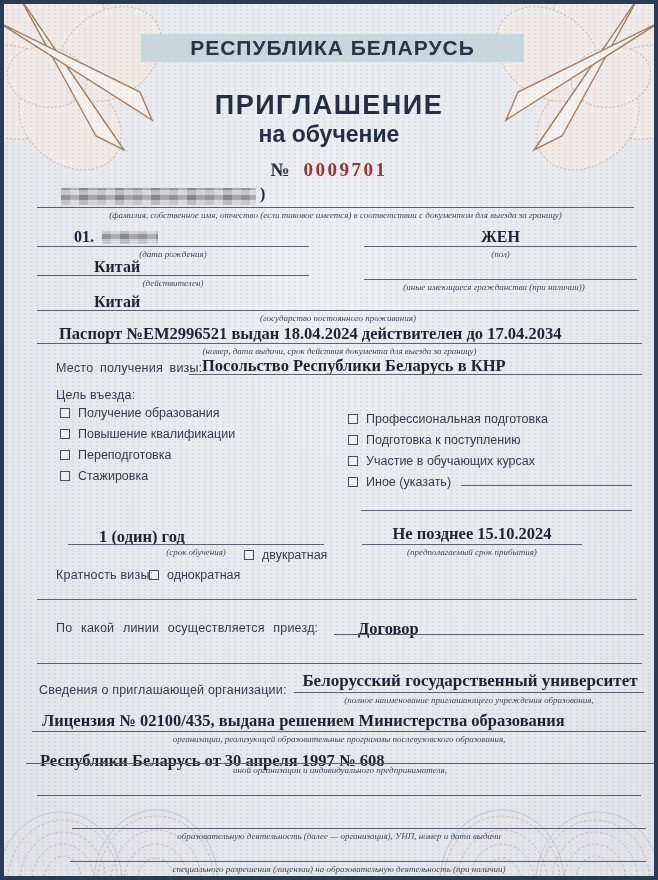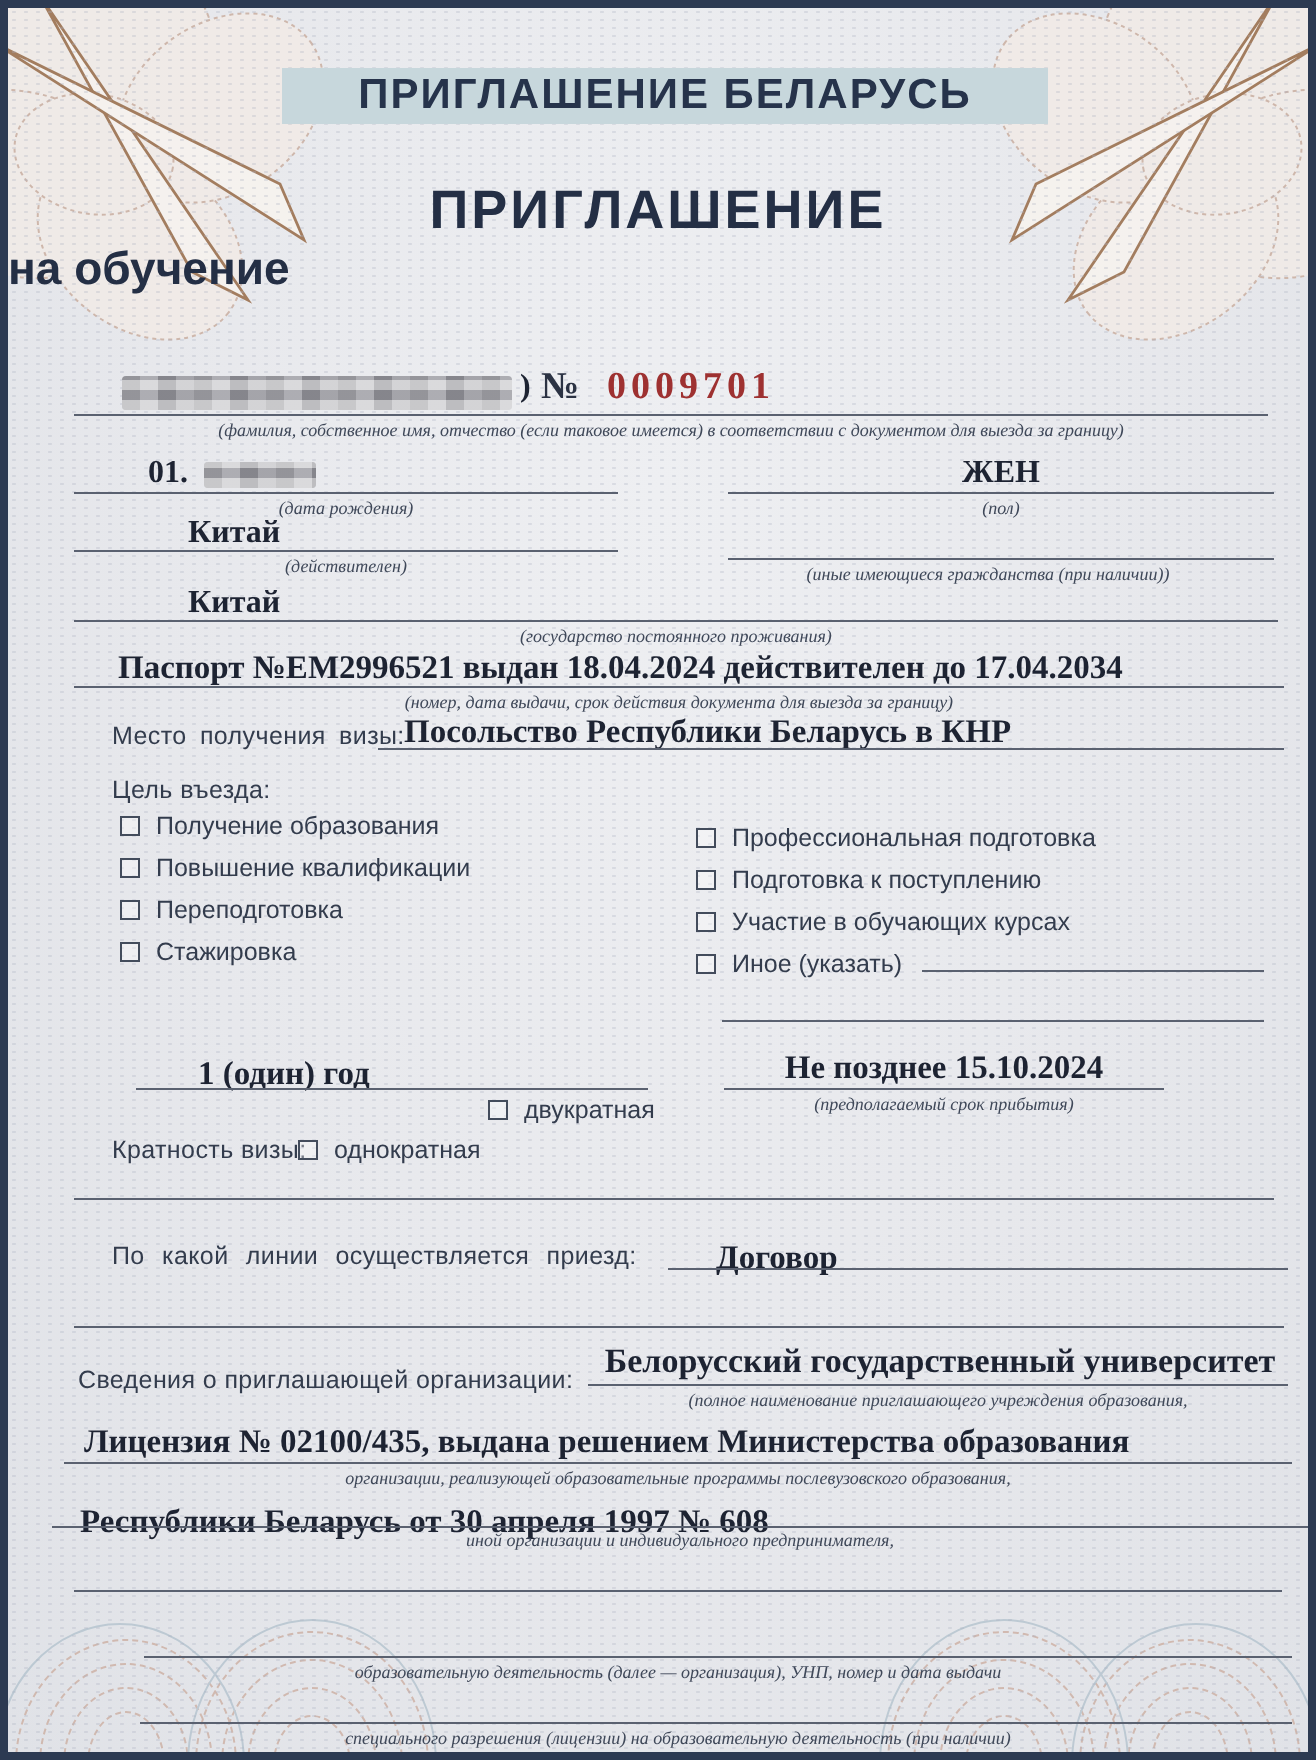--- a/index.html
+++ b/index.html
@@ -11,24 +11,24 @@
     font-family:"Liberation Sans",sans-serif;color:#343d4e;
   }
   .texture{position:absolute;inset:0;pointer-events:none;
     background-image:radial-gradient(rgba(170,175,192,.30) .8px, transparent 1.1px);
     background-size:6px 4px;}
   .banner{position:absolute;left:137px;top:30px;width:383px;height:28px;
     background:#c7d7dc;display:flex;align-items:center;justify-content:center;
     font-weight:bold;font-size:21px;letter-spacing:1px;color:#26334b;}
   .title{position:absolute;left:0;top:86px;width:100%;text-align:center;
     font-weight:bold;font-size:27px;letter-spacing:1.5px;color:#242f45;}
-  .subtitle{position:absolute;left:0;top:117px;width:100%;text-align:left;
+  .subtitle{position:absolute;left:0;top:117px;width:100%;text-align:center;
     font-weight:bold;font-size:23px;color:#242f45;}
   .numrow{position:absolute;left:0;top:155px;width:100%;text-align:center;
-    font-family:"Liberation Serif",serif;font-size:19px;margin-top:24px;}
+    font-family:"Liberation Serif",serif;font-size:19px;}
   .numsign{color:#2b3243;font-weight:bold;margin-right:14px;}
   .numval{color:#9e3131;font-weight:600;letter-spacing:2.5px;}
   .fline{position:absolute;height:0;border-bottom:1.4px solid #5a6170;}
   .cap{position:absolute;font-family:Liberation Serif, serif;font-style:italic;
     font-size:9px;color:#3f4859;text-align:center;white-space:nowrap;}
   .lbl{position:absolute;font-size:12.5px;color:#333c4d;letter-spacing:.2px;white-space:nowrap;}
   .val{position:absolute;font-family:"Liberation Serif",serif;font-weight:bold;
     font-size:15px;color:#1d2332;white-space:nowrap;}
   .big{font-size:16.5px;}
   .ctr{text-align:center;}
@@ -100,21 +100,21 @@
         <path d="M139 170 A19 24 0 0 1 177 170"></path>
     </g>
     <g fill="none" stroke="#b9c7d1" stroke-width="1">
       <path d="M0 170 A62 70 0 0 1 124 170"></path>
         <path d="M96 170 A62 72 0 0 1 220 170"></path>
     </g>
   </svg>
 
   <div class="texture"></div>
 
-  <div class="banner">ПРИГЛАШЕНИЕ БЕЛАРУСЬ</div>
+  <div class="banner">РЕСПУБЛИКА БЕЛАРУСЬ</div>
   <div class="title">ПРИГЛАШЕНИЕ</div>
   <div class="subtitle">на обучение</div>
   <div class="numrow">
     <span class="numsign">№</span><span class="numval">0009701</span>
   </div>
 
   <div class="blur" style="left:57px;top:184px;width:195px;height:17px"></div>
   <div class="val" style="left:256px;top:181px;font-size:16px">)</div>
   <div class="fline" style="left:33px;top:203px;width:597px"></div>
   <div class="cap ctr" style="left:33px;top:206px;width:597px">(фамилия, собственное имя, отчество (если таковое имеется) в соответствии с документом для выезда за границу)</div>
@@ -152,20 +152,21 @@
   <div class="cbrow" style="left:56px;top:465px"><span class="cb"></span><span>Стажировка</span></div>
   <div class="cbrow" style="left:344px;top:408px"><span class="cb"></span><span>Профессиональная подготовка</span></div>
   <div class="cbrow" style="left:344px;top:450px"><span class="cb"></span><span>Участие в обучающих курсах</span></div>
   <div class="cbrow" style="left:344px;top:429px"><span class="cb"></span><span>Подготовка к поступлению</span></div>
   <div class="cbrow" style="left:344px;top:471px"><span class="cb"></span><span>Иное  (указать)</span></div>
   <div class="fline" style="left:457px;top:481px;width:171px"></div>
   <div class="fline" style="left:357px;top:506px;width:271px"></div>
 
   <div class="val big" style="left:95px;top:523px">1 (один) год</div>
   <div class="fline" style="left:64px;top:540px;width:256px"></div>
+  <div class="cap ctr" style="left:64px;top:543px;width:256px">(срок обучения)</div>
   <div class="val big ctr" style="left:358px;top:520px;width:220px">Не позднее   15.10.2024</div>
   <div class="fline" style="left:358px;top:540px;width:220px"></div>
   <div class="cap ctr" style="left:358px;top:543px;width:220px">(предполагаемый срок прибытия)</div>
 
   <div class="lbl" style="left:52px;top:564px">Кратность визы:</div>
   <div class="cbrow" style="left:145px;top:564px"><span class="cb"></span><span>однократная</span></div>
   <div class="cbrow" style="left:240px;top:544px"><span class="cb"></span><span>двукратная</span></div>
 
   <div class="fline" style="left:33px;top:595px;width:600px"></div>
 

